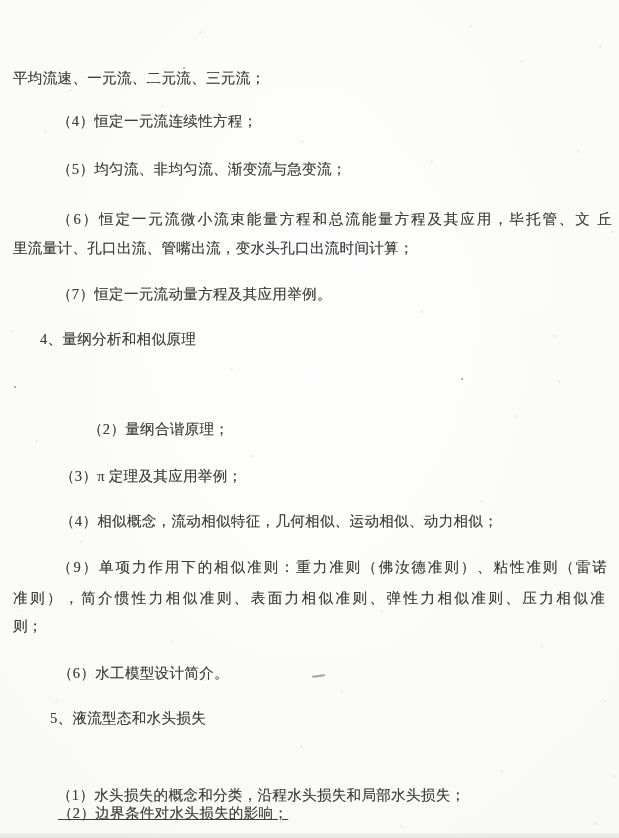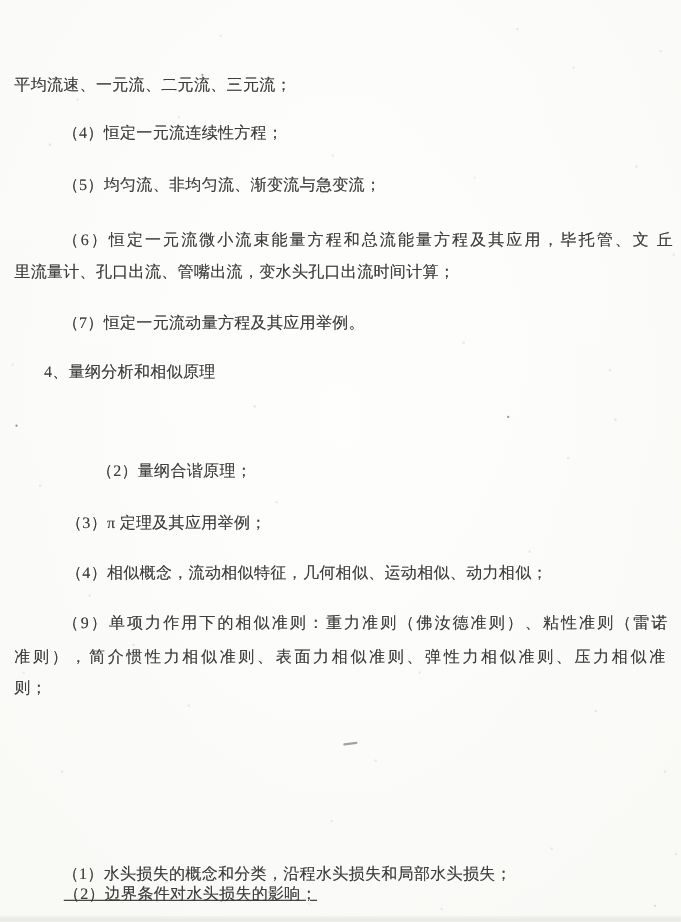--- a/index.html
+++ b/index.html
@@ -128,21 +128,23 @@
   <div class="line" style="top:420px; left:58px;margin-left:30px;">（2）量纲合谐原理；</div>
 
   <div class="line" style="top:467px; left:60px;">（3）π 定理及其应用举例；</div>
 
   <div class="line" style="top:512px; left:60px;">（4）相似概念，流动相似特征，几何相似、运动相似、动力相似；</div>
 
   <div class="line just" style="top:558px; left:57px; width:550px;">（9）单项力作用下的相似准则：重力准则（佛汝德准则）、粘性准则（雷诺</div>
   <div class="line just" style="top:589px; left:13px; width:592px;">准则），简介惯性力相似准则、表面力相似准则、弹性力相似准则、压力相似准</div>
   <div class="line" style="top:617px; left:13px;">则；</div>
 
+  <div class="line" style="top:664px; left:58px;">（6）水工模型设计简介。</div>
 
+  <div class="line" style="top:709px; left:50px;">5、液流型态和水头损失</div>
 
   <div class="line" style="top:786px; left:57px;">（1）水头损失的概念和分类，沿程水头损失和局部水头损失；</div>
 
   <div class="line" style="top:804px; left:58px;text-decoration:underline;">（2）边界条件对水头损失的影响；</div>
 
   <div class="dot" style="left:183px; top:67px;  background:#9b9b9b;"></div>
   <div class="dot" style="left:14px;  top:386px; background:#909090;"></div>
   <div class="dot" style="left:461px; top:378px; background:#989898;"></div>
   <div class="dash"></div>
 

